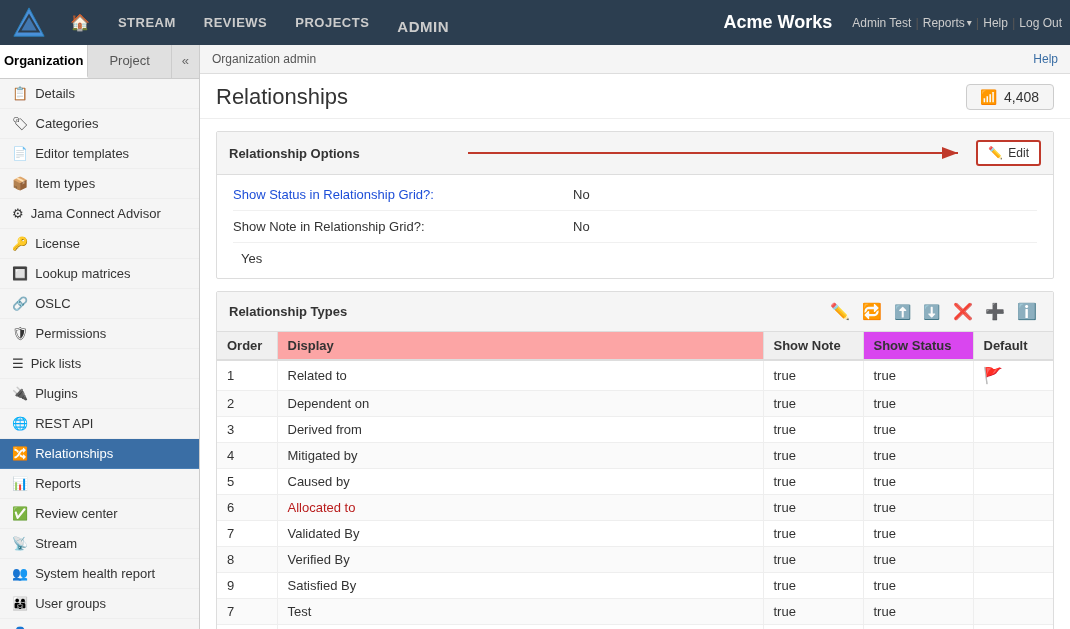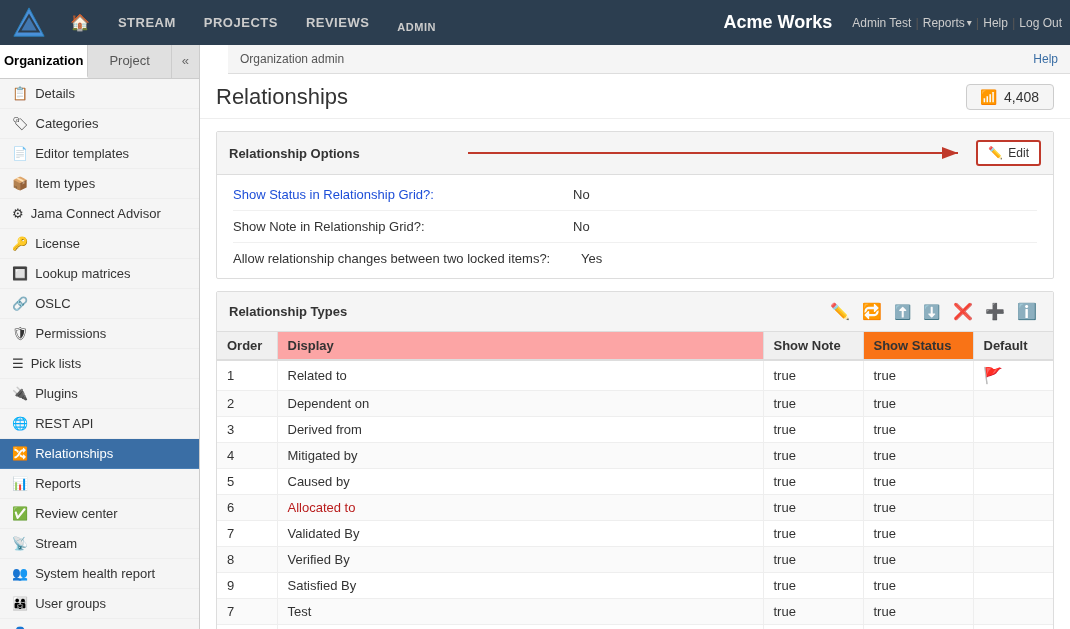--- a/index.html
+++ b/index.html
@@ -11,23 +11,23 @@
 <nav style="display:flex;align-items:center;background:#2c3e50;color:#fff;height:45px;padding:0 8px;">
   <div style="width:42px;height:42px;display:flex;align-items:center;justify-content:center;margin-right:6px;">
     <svg viewBox="0 0 36 36" width="34" height="34" xmlns="http://www.w3.org/2000/svg">
       <polygon points="18,2 34,32 2,32" fill="#4a90d9" stroke="#2980b9" stroke-width="1"></polygon>
       <polygon points="18,8 30,28 6,28" fill="#2c3e50"></polygon>
       <polygon points="18,12 26,26 10,26" fill="#4a90d9" opacity="0.7"></polygon>
     </svg>
   </div>
   <a style="color:#ccc;text-decoration:none;padding:0 14px;height:45px;display:flex;align-items:center;font-size:16px;cursor:pointer;">🏠</a>
   <a style="color:#ccc;text-decoration:none;padding:0 14px;height:45px;display:flex;align-items:center;font-size:13px;font-weight:bold;letter-spacing:0.5px;cursor:pointer;">STREAM</a>
+  <a style="color:#ccc;text-decoration:none;padding:0 14px;height:45px;display:flex;align-items:center;font-size:13px;font-weight:bold;letter-spacing:0.5px;cursor:pointer;">REVIEWS</a>
   <a style="color:#ccc;text-decoration:none;padding:0 14px;height:45px;display:flex;align-items:center;font-size:13px;font-weight:bold;letter-spacing:0.5px;cursor:pointer;">PROJECTS</a>
-  <a style="color:#ccc;text-decoration:none;padding:0 14px;height:45px;display:flex;align-items:center;font-size:13px;font-weight:bold;letter-spacing:0.5px;cursor:pointer;">REVIEWS</a>
-  <a style="color:#ccc;text-decoration:none;padding:0 14px;height:45px;display:flex;align-items:center;font-size:11px;font-weight:bold;letter-spacing:0.5px;cursor:pointer;margin-top:8px;">ADMIN</a>
+  <a style="color:#ccc;text-decoration:none;padding:0 14px;height:45px;display:flex;align-items:center;font-size:15px;font-weight:bold;letter-spacing:0.5px;cursor:pointer;margin-top:8px;">ADMIN</a>
 
   <div style="flex:1;"></div>
   <span style="font-size:18px;font-weight:bold;color:#fff;margin-right:20px;">Acme Works</span>
   <span style="font-size:12px;color:#ccc;">Admin Test</span>
   <span style="color:#555;margin:0 4px;">|</span>
   <span style="font-size:12px;color:#ccc;cursor:pointer;">Reports</span>
   <span style="font-size:10px;color:#ccc;cursor:pointer;margin-left:2px;">▾</span>
   <span style="color:#555;margin:0 4px;">|</span>
   <span style="font-size:12px;color:#ccc;cursor:pointer;">Help</span>
   <span style="color:#555;margin:0 4px;">|</span>
@@ -120,21 +120,21 @@
       <div style="display:flex;align-items:center;gap:7px;padding:7px 12px;cursor:pointer;color:#333;font-size:13px;border-bottom:1px solid #eee;">
         <span style="font-size:13px;">👤</span>
         <span>Users</span>
       </div>
 
     </div>
   </div>
 
   <div style="flex:1;overflow-y:auto;background:#fff;">
 
-    <div style="display:flex;align-items:center;justify-content:space-between;padding:7px 12px;background:#f5f5f5;border-bottom:1px solid #ddd;margin-left:28px;">
+    <div style="display:flex;align-items:center;justify-content:space-between;padding:7px 12px;background:#f5f5f5;border-bottom:1px solid #ddd;">
       <span style="font-size:12px;color:#555;">Organization admin</span>
       <span style="font-size:12px;color:#3a6ea5;cursor:pointer;">Help</span>
     </div>
 
     <div style="display:flex;align-items:center;justify-content:space-between;padding:10px 16px 8px 16px;border-bottom:1px solid #eee;">
       <h1 style="font-size:22px;font-weight:normal;color:#333;">Relationships</h1>
       <div style="display:flex;align-items:center;gap:6px;background:#f5f5f5;border:1px solid #ccc;border-radius:4px;padding:4px 14px;font-size:14px;color:#333;">
         <span style="color:#3a6ea5;font-size:14px;">📶</span>
         <span>4,408</span>
       </div>
@@ -163,21 +163,20 @@
       <div style="padding:4px 16px 4px 16px;">
         <div style="display:flex;padding:8px 0;border-bottom:1px solid #f0f0f0;">
           <span style="flex:0 0 340px;font-size:13px;color:#1d4ed8;">Show Status in Relationship Grid?:</span>
           <span style="font-size:13px;color:#333;">No</span>
         </div>
         <div style="display:flex;padding:8px 0;border-bottom:1px solid #f0f0f0;">
           <span style="flex:0 0 340px;font-size:13px;color:#333;">Show Note in Relationship Grid?:</span>
           <span style="font-size:13px;color:#333;">No</span>
         </div>
         <div style="display:flex;padding:8px 0;">
-          <span style="flex:0 0 340px;font-size:13px;color:#333;">Allow relationship changes between two locked items?:</span>
           <span style="font-size:13px;color:#333;margin-left:8px;">Yes</span>
         </div>
       </div>
     </div>
 
     <div style="margin:12px 16px 0 16px;border:1px solid #ddd;border-radius:2px;">
       <div style="display:flex;align-items:center;justify-content:space-between;padding:8px 12px;background:#f5f5f5;border-bottom:1px solid #ddd;">
         <span style="font-size:13px;font-weight:bold;color:#333;">Relationship Types</span>
         <div style="display:flex;align-items:center;gap:4px;">
           <span style="cursor:pointer;font-size:16px;padding:2px 4px;border-radius:3px;" title="Edit">✏️</span>
@@ -188,21 +187,21 @@
           <span style="cursor:pointer;font-size:16px;padding:2px 4px;border-radius:3px;" title="Add">➕</span>
           <span style="cursor:pointer;font-size:16px;padding:2px 4px;border-radius:3px;" title="Info">ℹ️</span>
         </div>
       </div>
       <table style="width:100%;border-collapse:collapse;font-size:13px;">
         <thead>
           <tr>
             <th style="background:#f0f0f0;text-align:left;padding:6px 10px;border-bottom:2px solid #ddd;border-right:1px solid #ddd;font-weight:bold;color:#333;width:60px;">Order</th>
             <th style="background:#fca5a5;text-align:left;padding:6px 10px;border-bottom:2px solid #ddd;border-right:1px solid #ddd;font-weight:bold;color:#333;">Display</th>
             <th style="background:#f0f0f0;text-align:left;padding:6px 10px;border-bottom:2px solid #ddd;border-right:1px solid #ddd;font-weight:bold;color:#333;width:100px;">Show Note</th>
-            <th style="background:#f97316;text-align:left;padding:6px 10px;border-bottom:2px solid #ddd;border-right:1px solid #ddd;font-weight:bold;color:#333;width:110px;">Show Status</th>
+            <th style="background:#d946ef;text-align:left;padding:6px 10px;border-bottom:2px solid #ddd;border-right:1px solid #ddd;font-weight:bold;color:#333;width:110px;">Show Status</th>
             <th style="background:#f0f0f0;text-align:left;padding:6px 10px;border-bottom:2px solid #ddd;font-weight:bold;color:#333;width:80px;">Default</th>
           </tr>
         </thead>
         <tbody id="types-tbody">
         <tr style="cursor: pointer;">
       <td style="padding:5px 10px;border-bottom:1px solid #eee;border-right:1px solid #eee;color:#333;">1</td>
       <td style="padding:5px 10px;border-bottom:1px solid #eee;border-right:1px solid #eee;color:#333;">Related to</td>
       <td style="padding:5px 10px;border-bottom:1px solid #eee;border-right:1px solid #eee;color:#333;">true</td>
       <td style="padding:5px 10px;border-bottom:1px solid #eee;border-right:1px solid #eee;color:#333;">true</td>
       <td style="padding:5px 10px;border-bottom:1px solid #eee;color:#333;font-size:16px;">🚩</td>

